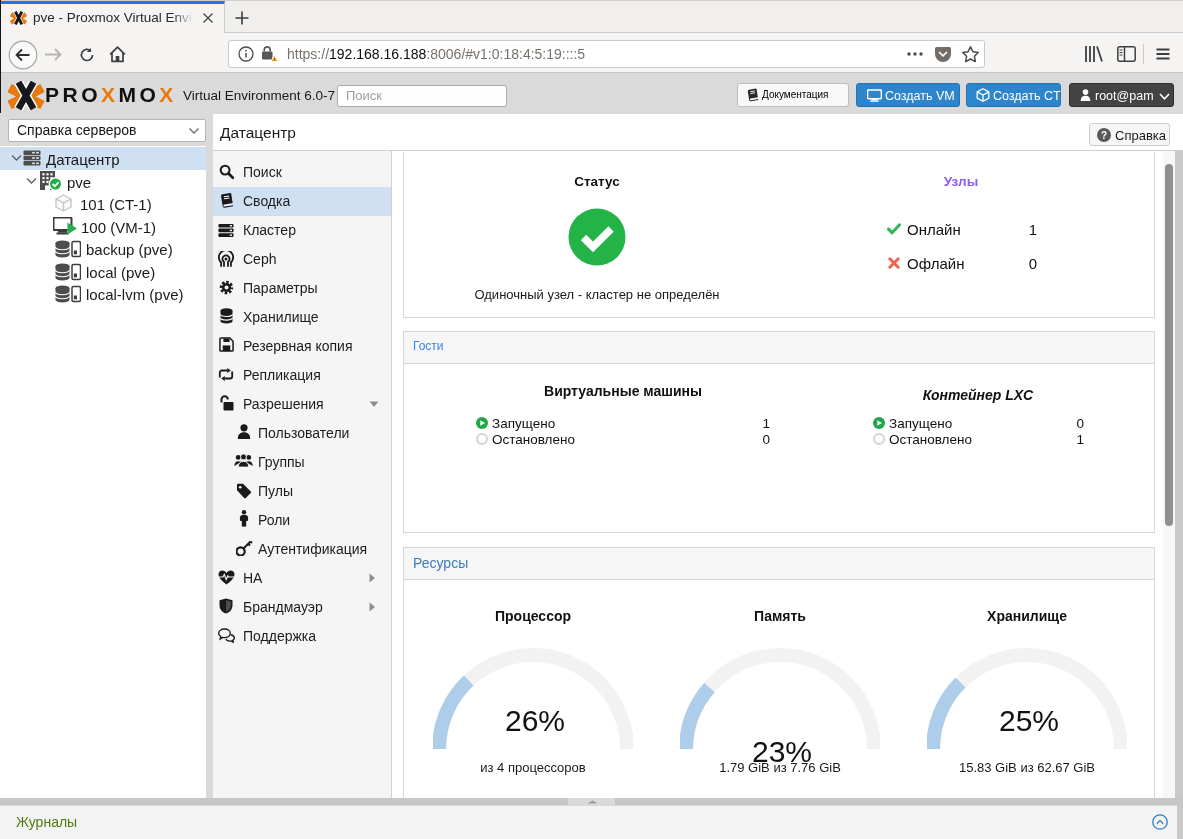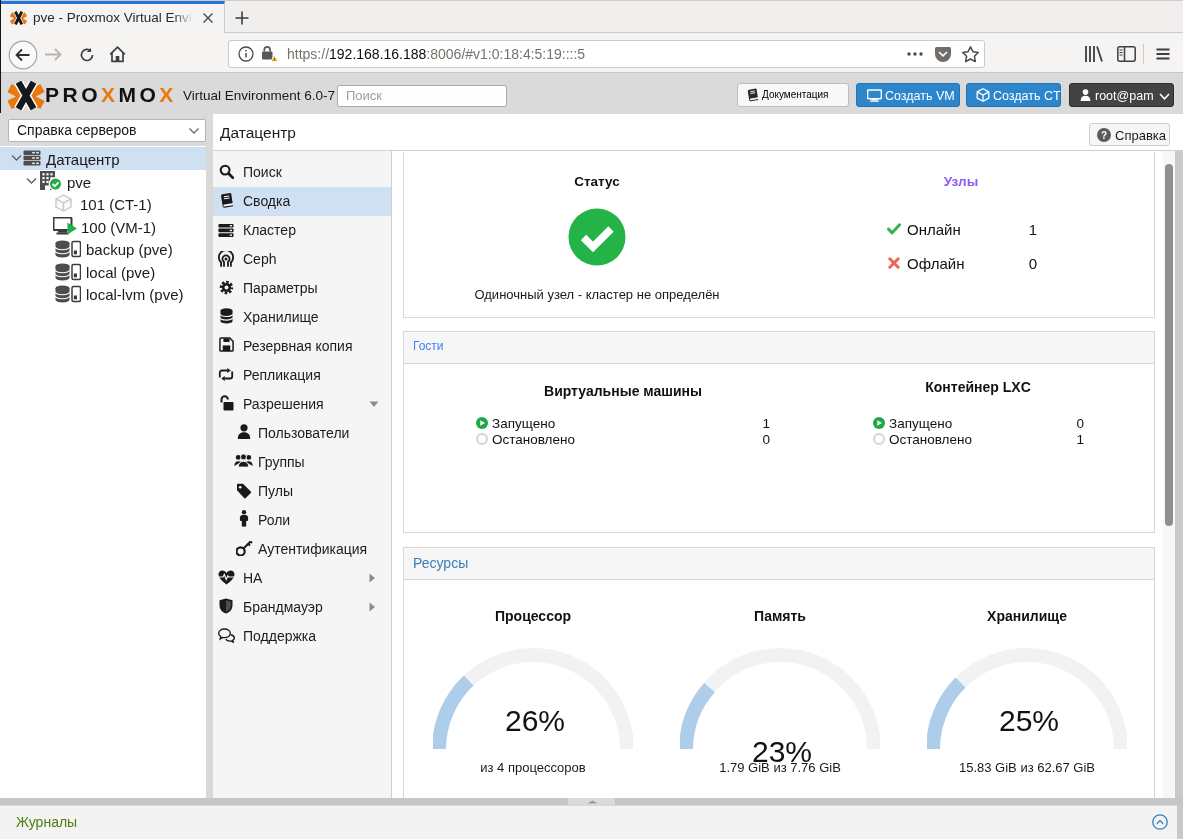--- a/index.html
+++ b/index.html
@@ -359,21 +359,21 @@
       <path d="M1.8 1.8 L10.2 10.2 M10.2 1.8 L1.8 10.2" stroke="#ee6352" stroke-width="3" stroke-linecap="round"></path>
     </svg>
   <div class="abs" style="left:514px;top:104px;font-size:15px;color:#111;">Офлайн</div>
   <div class="abs" style="left:600px;top:103.5px;width:44px;font-size:15px;color:#111;text-align:right;">0</div>
 
   <div class="abs" style="left:10px;top:180px;width:752px;height:33px;background:#f6f6f6;border:1px solid #d7d7d7;"></div>
   <div class="abs" style="left:20px;top:188px;font-size:12px;color:#3b82f6;">Гости</div>
 
   <div class="abs" style="left:10px;top:213px;width:752px;height:169px;border-left:1px solid #d7d7d7;border-right:1px solid #d7d7d7;border-bottom:1px solid #d7d7d7;background:#fff;"></div>
   <div class="ctr" style="left:230px;top:240px;font-size:14px;font-weight:bold;color:#111;">Виртуальные машины</div>
-  <div class="ctr" style="left:585px;top:236px;font-size:14px;font-weight:bold;color:#111;">Контейнер LXC</div>
+  <div class="ctr" style="left:585px;top:244px;font-size:14px;font-weight:bold;color:#111;font-style:italic;">Контейнер LXC</div>
   <svg class="abs" style="left:83px;top:266px;" width="12" height="12" viewBox="0 0 12 12">
       <circle cx="6" cy="6" r="6" fill="#21a64a"></circle>
       <path d="M4.3 3.2 L9 6 L4.3 8.8 Z" fill="#ffffff"></path>
     </svg>
   <div class="abs" style="left:99px;top:264.5px;font-size:13.5px;color:#111;">Запущено</div>
   <div class="abs" style="left:300px;top:264.5px;width:77px;font-size:13.5px;color:#111;text-align:right;">1</div>
   <svg class="abs" style="left:83px;top:282px;" width="12" height="12" viewBox="0 0 12 12">
       <circle cx="6" cy="6" r="5" fill="none" stroke="#d4d4d4" stroke-width="2"></circle>
     </svg>
   <div class="abs" style="left:99px;top:280.5px;font-size:13.5px;color:#111;">Остановлено</div>

